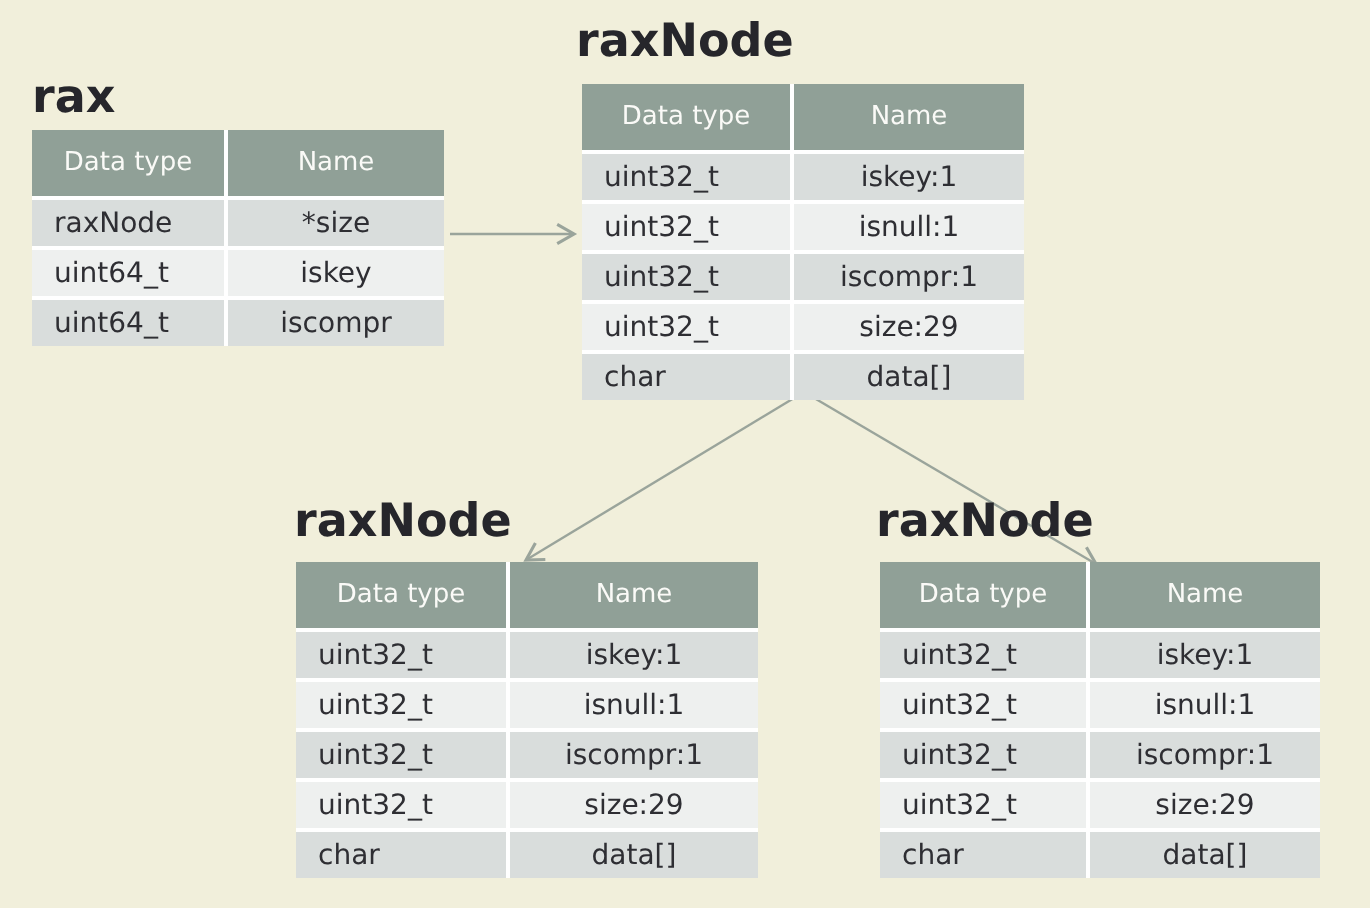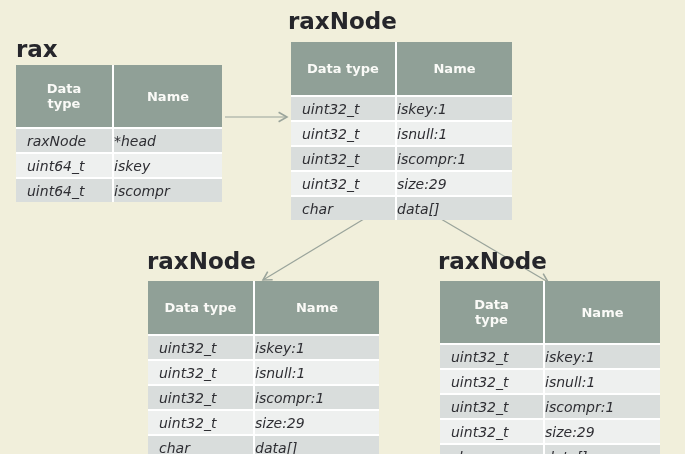--- a/index.html
+++ b/index.html
@@ -42,38 +42,37 @@
   }
   .struct table {
     border-collapse: separate;
     border-spacing: 0;
     table-layout: fixed;
   }
   .struct th {
     background: var(--header-bg);
     color: var(--header-text);
     font-size: 13px;
-    font-weight: bold;
+    font-weight: normal;
     height: 21px;
     text-align: center;
-    padding: 16px;
+    padding: 6px;
   }
   .struct th + th { border-left: 2px solid var(--grid-line); }
   .struct td {
     font-size: 14px;
     color: var(--cell-text);
     height: 23px;
     padding: 0;
     border-top: 2px solid var(--grid-line);
     white-space: nowrap;
     overflow: hidden;
-    font-style: italic;
   }
   .struct td.c1 { text-align: left; padding-left: 11px; }
-  .struct td.c2 { border-left: 2px solid var(--grid-line); }
+  .struct td.c2 { text-align: center; border-left: 2px solid var(--grid-line); }
   .struct tbody tr:nth-child(odd) td { background: var(--row-odd); }
   .struct tbody tr:nth-child(even) td { background: var(--row-even); }
 
   #t-rax        { left: 16px;  top: 36px;  }
   #t-rax table  { margin-top: 3px; }
   #t-root       { left: 288px; top: 8px;   }
   #t-root table { margin-top: 8px; margin-left: 3px; }
   #t-left       { left: 147px; top: 248px; }
   #t-left table { margin-top: 7px; margin-left: 1px; }
   #t-right      { left: 438px; top: 248px; }
@@ -104,21 +103,21 @@
         </colgroup>
       <thead>
         <tr>
           <th>Data type</th>
           <th>Name</th>
         </tr>
       </thead>
       <tbody>
         <tr>
           <td class="c1">raxNode</td>
-          <td class="c2">*head</td>
+          <td class="c2">*size</td>
         </tr>
         <tr>
           <td class="c1">uint64_t</td>
           <td class="c2">iskey</td>
         </tr>
         <tr>
           <td class="c1">uint64_t</td>
           <td class="c2">iscompr</td>
         </tr>
       </tbody>

